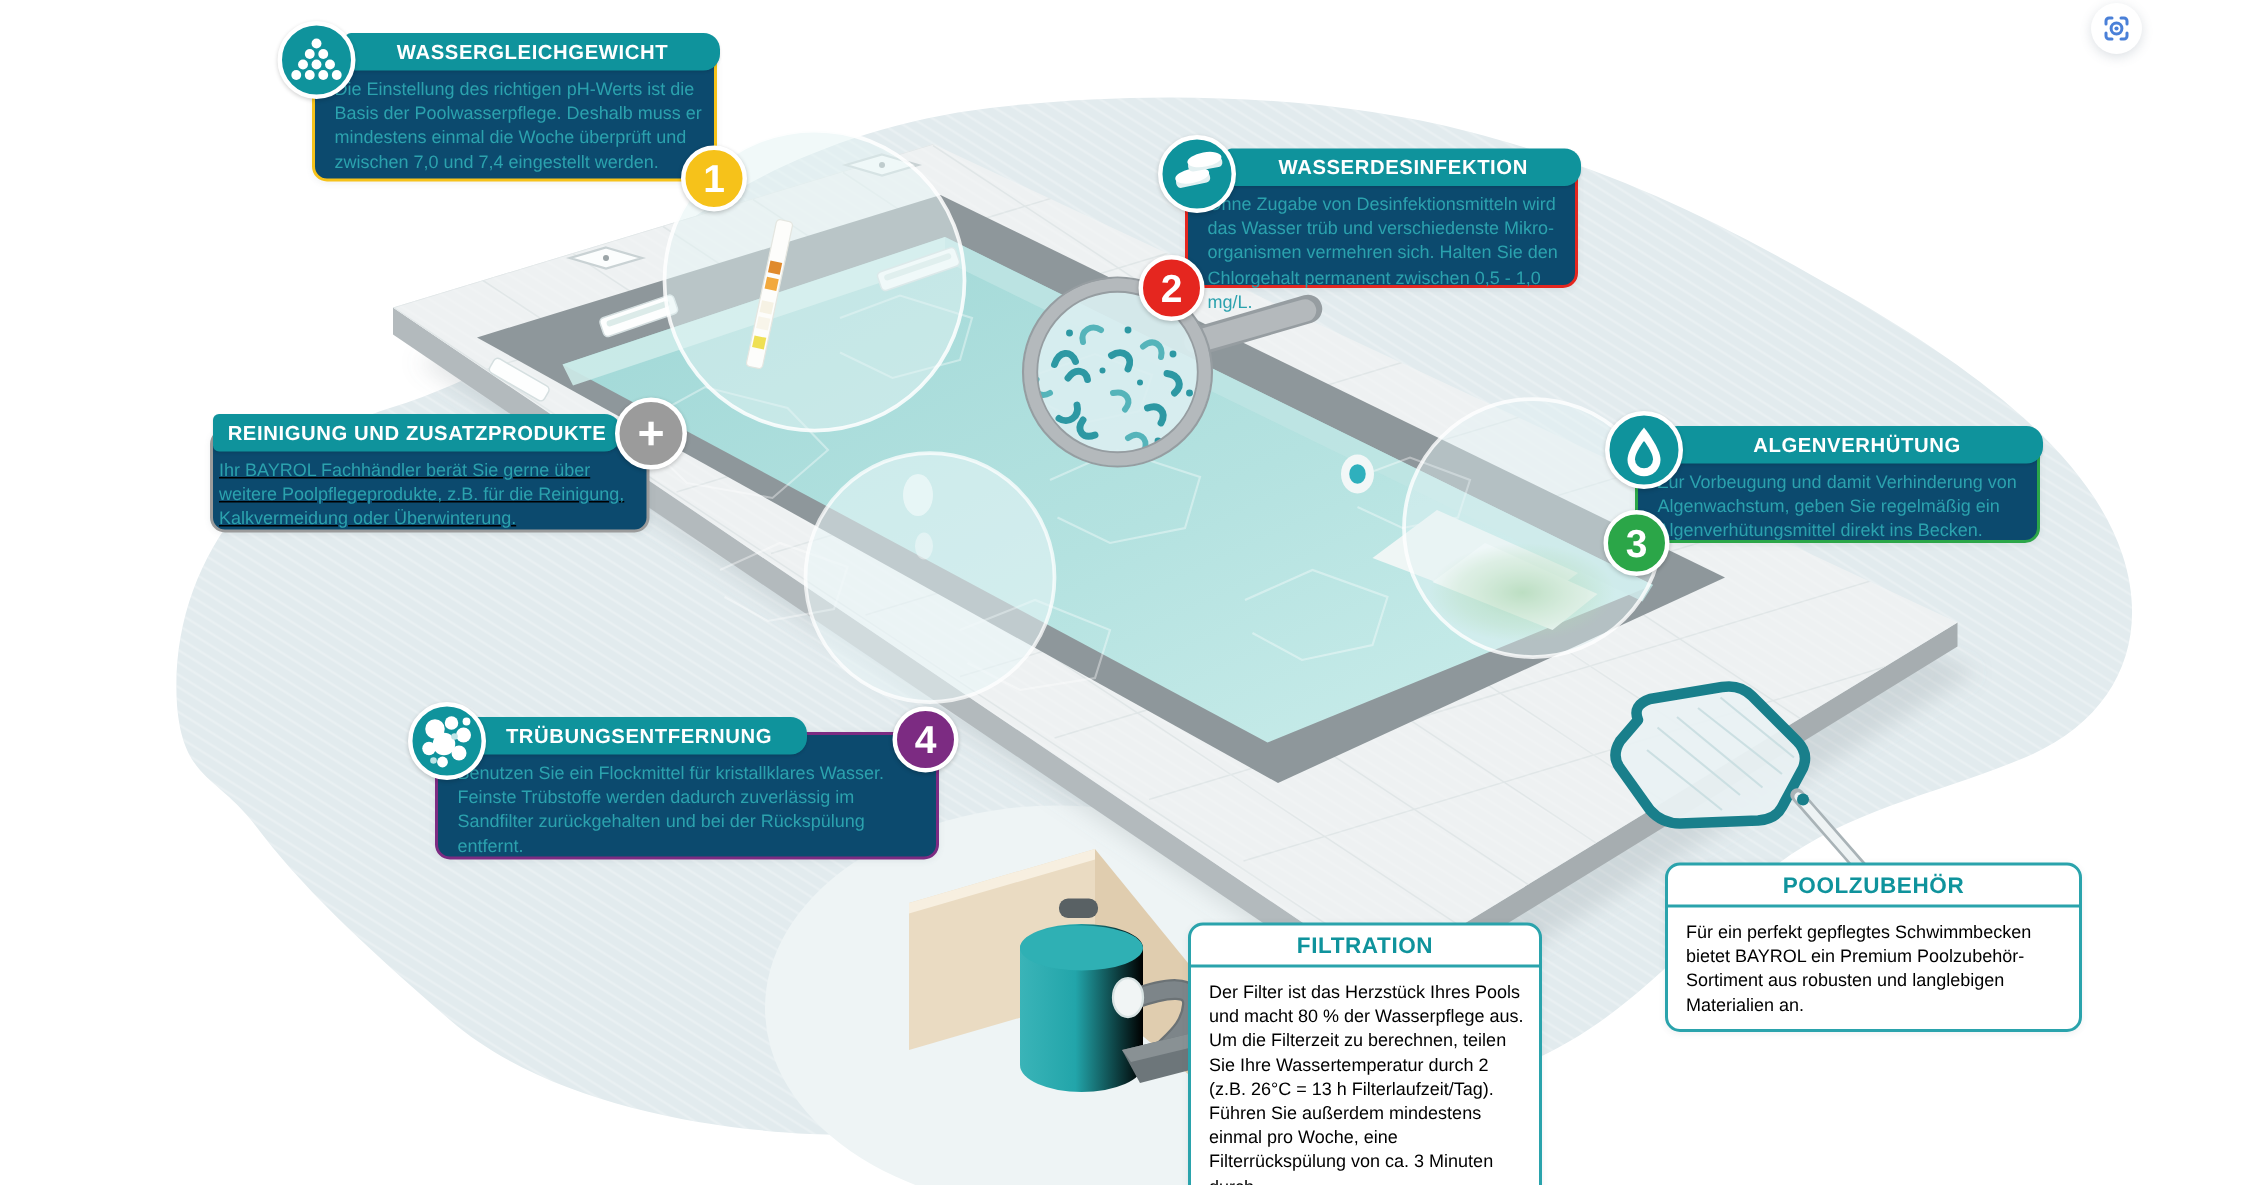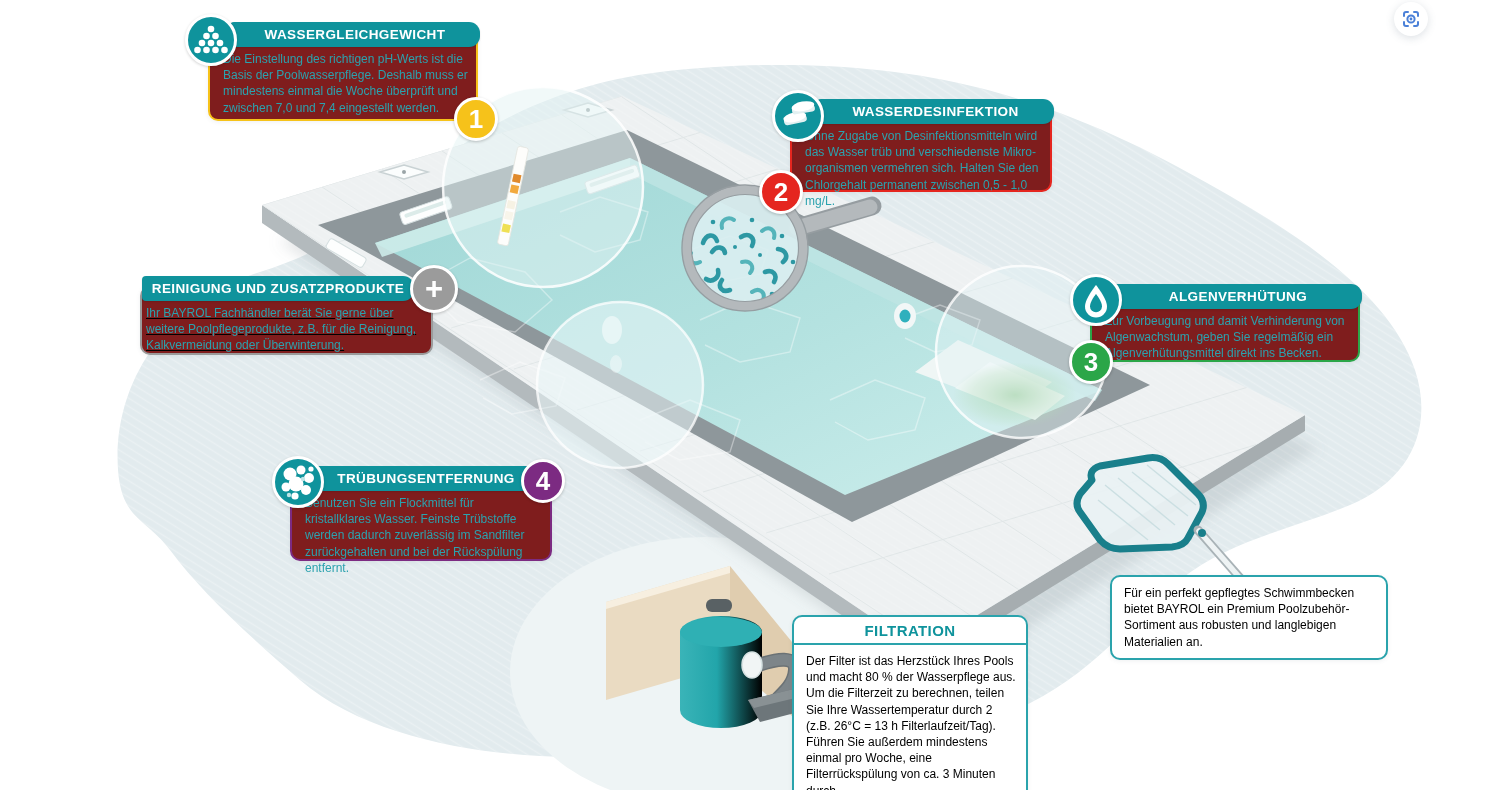--- a/index.html
+++ b/index.html
@@ -1,20 +1,20 @@
 <!DOCTYPE html>
 <html><head>
 <meta charset="utf-8">
 <style>
   html,body{margin:0;padding:0;background:#fff;}
   #stage{position:relative;width:1500px;height:790px;overflow:hidden;background:#ffffff;
          font-family:"Liberation Sans",sans-serif;}
   #scene{position:absolute;left:0;top:0;z-index:1;}
   
-  .callout{position:absolute;z-index:10;background:#7f1d1d;border:2px solid #a21caf;
+  .callout{position:absolute;z-index:10;background:#0c4a6e;border:2px solid #a21caf;
            border-radius:10px;box-sizing:border-box;box-shadow:0 1px 4px rgba(90,110,120,.10);}
   .c-text{color:#2BA2AE;font-size:12px;line-height:16.2px;padding:17px 7px 6px 13px;}
   .c-header{position:absolute;height:25px;background:#0F939C;color:#fff;font-weight:bold;
             font-size:13.5px;letter-spacing:.4px;display:flex;align-items:center;justify-content:center;
             border-radius:4px 11px 11px 4px;padding:0 8px;box-sizing:border-box;z-index:2;white-space:nowrap;
             box-shadow:0 1px 2px rgba(0,0,0,.12);}
   .c-icon{position:absolute;width:52px;height:52px;border-radius:50%;background:#0F939C;
           border:3px solid #fff;box-sizing:border-box;z-index:3;display:flex;align-items:center;
           justify-content:center;box-shadow:0 1px 3px rgba(0,0,0,.18);}
   .c-badge{position:absolute;width:44px;height:44px;border-radius:50%;color:#fff;font-weight:bold;
@@ -29,21 +29,21 @@
   #c2 .c-icon{left:-20px;top:-21px;}
   #c2 .c-badge{left:-33px;bottom:-24px;}
   #c3{left:1090px;top:254px;width:270px;height:68px;margin-top:40px;}
   #c3 .c-header{left:22px;top:-12px;width:248px;}
   #c3 .c-icon{left:-22px;top:-22px;}
   #c3 .c-badge{left:-23px;bottom:-24px;}
   #c4{left:140px;top:286px;width:293px;height:69px;}
   #c4 .c-header{left:0;top:-12px;width:272px;}
   #c4 .c-badge{left:268px;top:-23px;width:48px;height:48px;font-size:31px;}
   #c4 .c-text{padding-left:4px;}
-  #c5{left:290px;top:476px;width:262px;height:85px;}
+  #c5{left:290px;top:488px;width:336px;height:85px;}
   #c5 .c-header{left:22px;top:-12px;width:224px;}
   #c5 .c-icon{left:-20px;top:-22px;}
   #c5 .c-badge{right:-15px;top:-19px;}
   
   .outline-box{position:absolute;z-index:10;background:#fff;border:2px solid #2AA3AC;border-radius:10px;
                box-sizing:border-box;box-shadow:0 1px 4px rgba(90,110,120,.10);}
   .outline-title{font-weight:bold;color:#0F939C;text-align:center;font-size:15px;letter-spacing:.4px;
                  padding:5px 0 4px;border-bottom:2px solid #2AA3AC;}
   .outline-text{padding:8px 10px 8px 12px;font-size:12px;line-height:16.2px;color:#000000;}
   #c6{left:792px;top:615px;width:236px;}
@@ -346,20 +346,21 @@
     <div class="c-text">Benutzen Sie ein Flockmittel für kristallklares Wasser. Feinste Trübstoffe werden dadurch zuverlässig im Sandfilter zurückgehalten und bei der Rückspülung entfernt.</div>
     <div class="c-badge" style="background-color: rgb(124, 43, 130);">4</div>
   </section>
 
   <section class="outline-box" id="c6" style="border-color: rgb(42, 163, 172);">
     <div class="outline-title" style="border-bottom-color: rgb(42, 163, 172);">FILTRATION</div>
     <div class="outline-text">Der Filter ist das Herzstück Ihres Pools und macht 80 % der Wasserpflege aus. Um die Filterzeit zu berechnen, teilen Sie Ihre Wassertemperatur durch 2 (z.B. 26°C = 13 h Filterlaufzeit/Tag). Führen Sie außerdem mindestens einmal pro Woche, eine Filterrückspülung von ca. 3 Minuten durch.</div>
   </section>
 
   <section class="outline-box" id="c7" style="border-color: rgb(42, 163, 172);">
+    <div class="outline-title" style="border-bottom-color: rgb(42, 163, 172);">POOLZUBEHÖR</div>
     <div class="outline-text">Für ein perfekt gepflegtes Schwimmbecken bietet BAYROL ein Premium Poolzubehör-Sortiment aus robusten und langlebigen Materialien an.</div>
   </section>
 
   <div class="scan-btn">
     <svg width="22" height="22" viewBox="0 0 22 22" fill="none" stroke="#4A80D8" stroke-width="2" stroke-linecap="round">
       <path d="M4,8 V6 a2,2 0 0 1 2,-2 h2"></path>
       <path d="M14,4 h2 a2,2 0 0 1 2,2 v2"></path>
       <path d="M18,14 v2 a2,2 0 0 1 -2,2 h-2"></path>
       <path d="M8,18 H6 a2,2 0 0 1 -2,-2 v-2"></path>
       <circle cx="11" cy="11" r="3.6"></circle>

